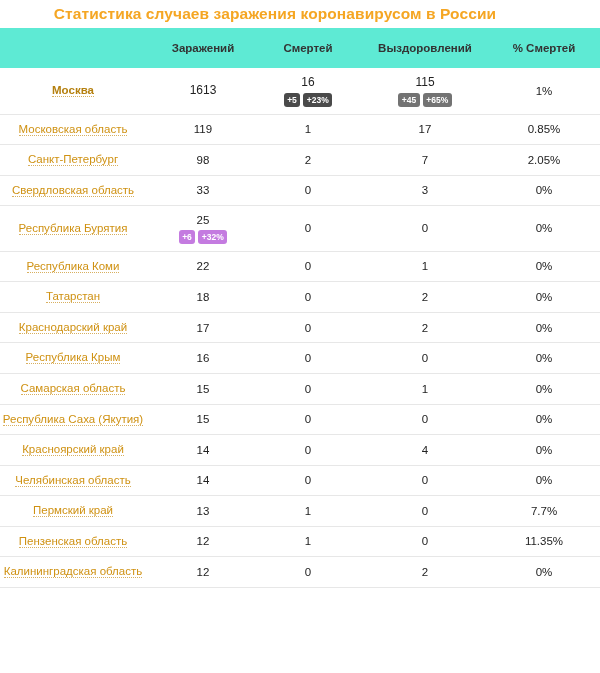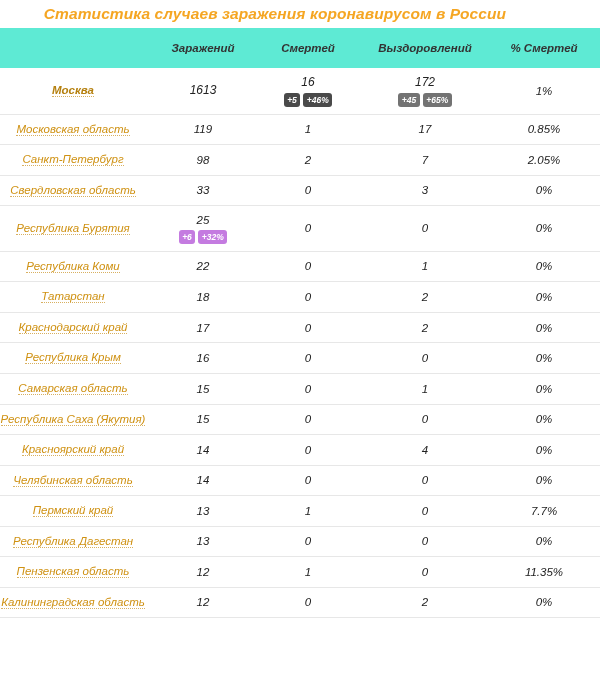--- a/index.html
+++ b/index.html
@@ -10,21 +10,20 @@
     height: 673px;
     background: #ffffff;
     font-family: "Liberation Sans", sans-serif;
     overflow: hidden;
   }
   #page {
     width: 550px;
     height: 673px;
     position: relative;
     background: #ffffff;
-    font-style: italic;
   }
   .title-bar {
     height: 28px;
     background: #ffffff;
     display: flex;
     align-items: center;
     justify-content: center;
     border-bottom: 1px solid #ffffff;
   }
   .title-bar .title {
@@ -143,25 +142,25 @@
     <tbody id="tbody">
         <tr class="first">
           <td class="region"><span class="rname">Москва</span></td>
           <td><span class="numwrap">
               <span class="val big">1613</span>
             </span></td>
           <td><span class="numwrap">
               <span class="val big">16</span>
               <span class="numrow">
                 <span class="badge grey">+5</span>
-                <span class="badge grey">+46%</span>
+                <span class="badge grey">+23%</span>
               </span>
             </span></td>
           <td><span class="numwrap">
-              <span class="val big">172</span>
+              <span class="val big">115</span>
               <span class="numrow">
                 <span class="badge green">+45</span>
                 <span class="badge green">+65%</span>
               </span>
             </span></td>
           <td>1%</td>
         </tr>
         <tr>
           <td class="region"><span class="rname">Московская область</span></td>
           <td><span class="numwrap">
@@ -329,33 +328,20 @@
             </span></td>
           <td><span class="numwrap">
               <span class="val">1</span>
             </span></td>
           <td><span class="numwrap">
               <span class="val">0</span>
             </span></td>
           <td>7.7%</td>
         </tr>
         <tr>
-          <td class="region"><span class="rname">Республика Дагестан</span></td>
-          <td><span class="numwrap">
-              <span class="val">13</span>
-            </span></td>
-          <td><span class="numwrap">
-              <span class="val">0</span>
-            </span></td>
-          <td><span class="numwrap">
-              <span class="val">0</span>
-            </span></td>
-          <td>0%</td>
-        </tr>
-        <tr>
           <td class="region"><span class="rname">Пензенская область</span></td>
           <td><span class="numwrap">
               <span class="val">12</span>
             </span></td>
           <td><span class="numwrap">
               <span class="val">1</span>
             </span></td>
           <td><span class="numwrap">
               <span class="val">0</span>
             </span></td>

